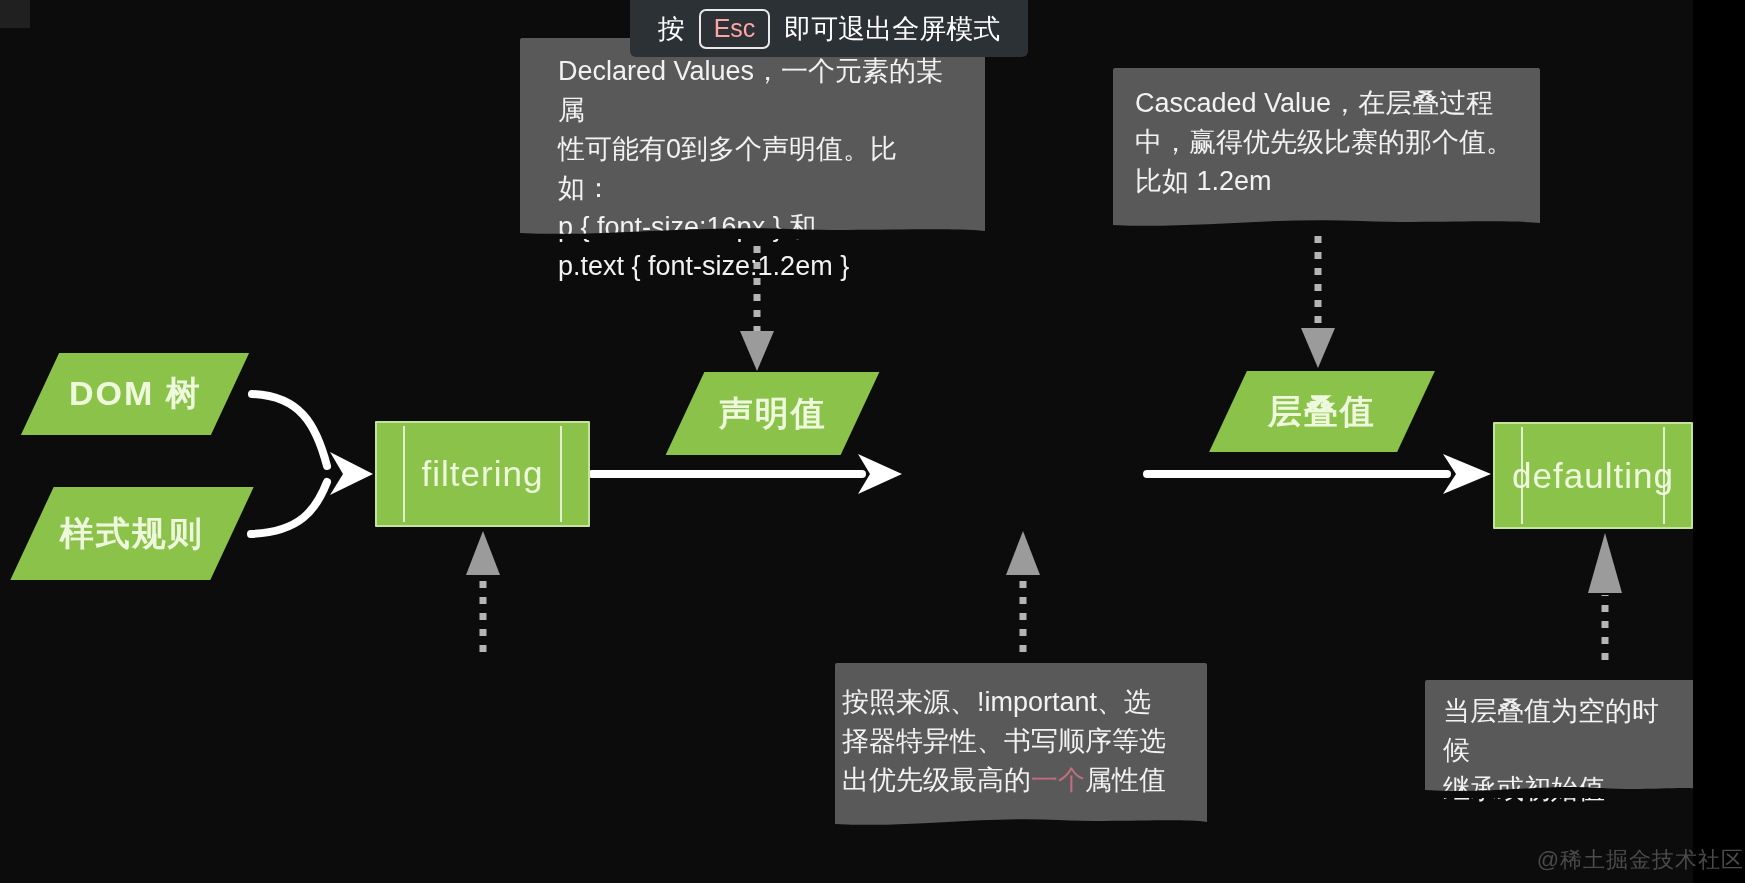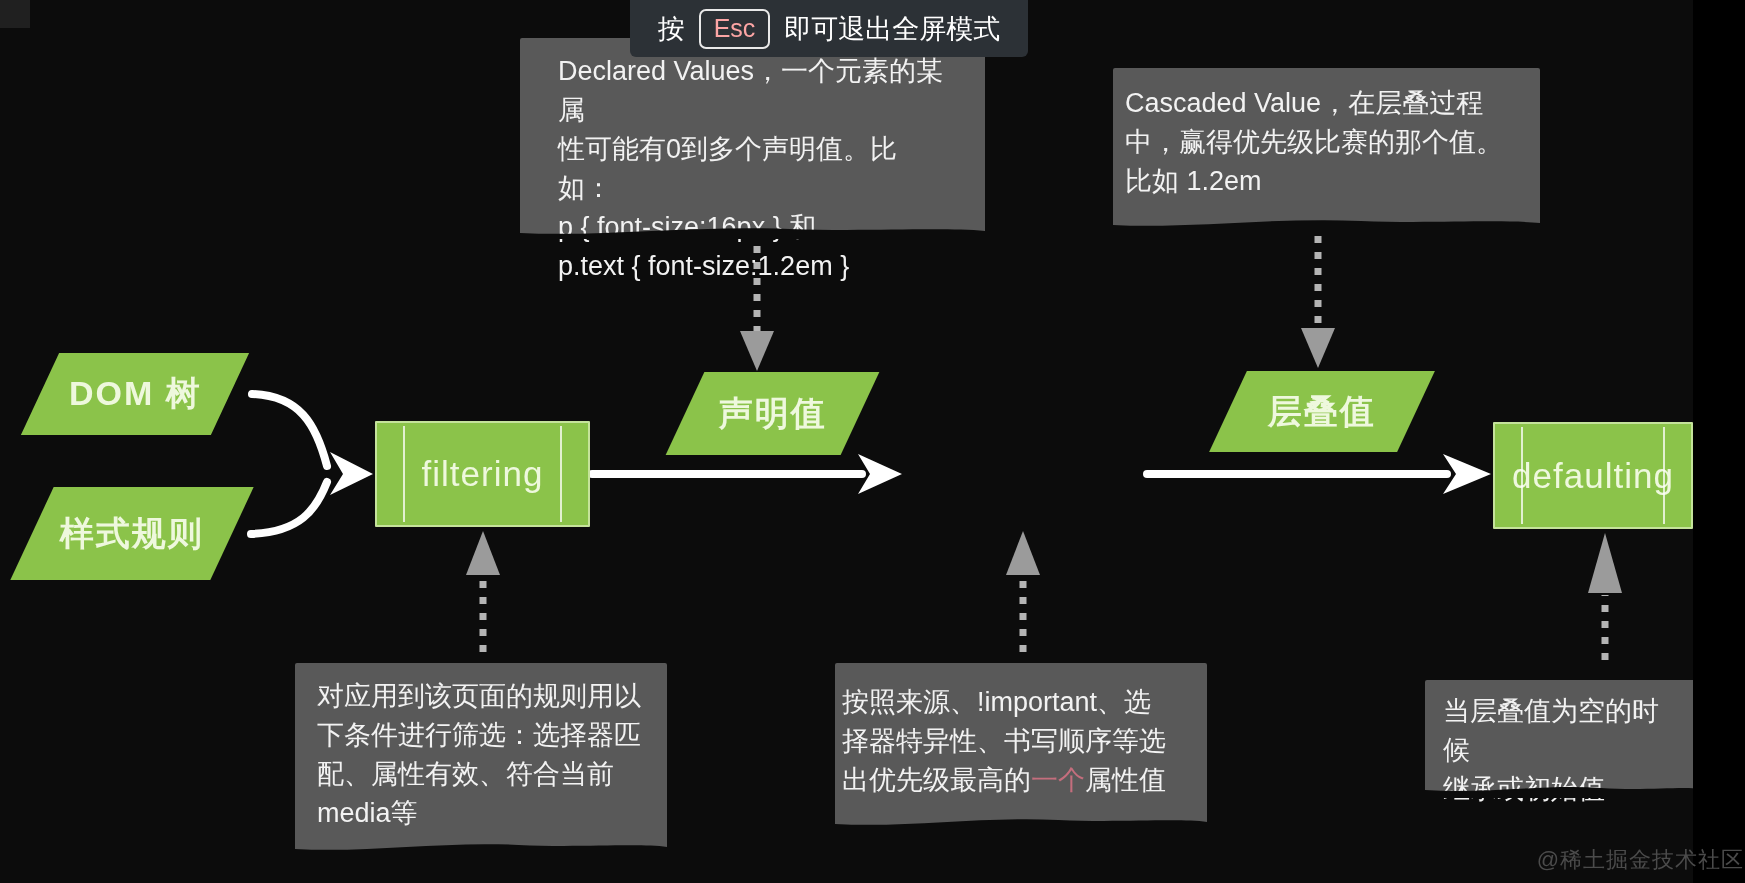--- a/index.html
+++ b/index.html
@@ -24,21 +24,21 @@
   .esc-key{display:inline-block;border:2px solid #e9e9e9;border-radius:7px;padding:2px 13px 4px;
            margin:0 14px;font-size:25px;line-height:1.2;color:#fca5a5;}
 
   
   .callout{position:absolute;background:var(--callout-bg);color:var(--callout-text);
            font-size:27px;line-height:39px;z-index:3;border-radius:2px;}
   .callout .txt{position:relative;z-index:2;}
   .wave-svg{position:absolute;left:0;bottom:-1px;width:100%;height:16px;z-index:3;display:block;}
   .wave{fill:var(--background);}
   .co-declared{left:520px;top:38px;width:465px;height:200px;padding:14px 38px;}
-  .co-cascaded{left:1113px;top:68px;width:427px;height:162px;padding:16px 12px;}
+  .co-cascaded{left:1113px;top:68px;width:427px;height:162px;padding:16px 22px;}
   .co-filtering{left:295px;top:663px;width:372px;height:192px;padding:14px 22px;}
   .co-cascading{left:835px;top:663px;width:372px;height:167px;padding:20px 7px;}
   .co-defaulting{left:1425px;top:680px;width:275px;height:117px;padding:12px 18px;}
   .hl{color:var(--highlight-pink);}
 
   
   .para{position:absolute;background:var(--green);transform:skewX(-25deg);
         display:flex;align-items:center;justify-content:center;z-index:4;}
   .para .lbl{transform:skewX(25deg);color:var(--node-text);font-size:34px;font-weight:600;
              letter-spacing:2px;white-space:nowrap;}
@@ -120,29 +120,20 @@
 
   <div class="callout co-cascaded">
     <div class="txt">Cascaded Value，在层叠过程</div>
     <div class="txt">中，赢得优先级比赛的那个值。</div>
     <div class="txt">比如 1.2em</div>
     <svg class="wave-svg" viewBox="0 0 100 16" preserveAspectRatio="none">
         <path class="wave" d="M0,16 L0,10 C18,14 38,2 58,6 C74,9 90,4 100,8 L100,16 Z"></path>
       </svg>
   </div>
 
-  <div class="callout co-filtering">
-    <div class="txt">对应用到该页面的规则用以</div>
-    <div class="txt">下条件进行筛选：选择器匹</div>
-    <div class="txt">配、属性有效、符合当前</div>
-    <div class="txt">media等</div>
-    <svg class="wave-svg" viewBox="0 0 100 16" preserveAspectRatio="none">
-        <path class="wave" d="M0,16 L0,9 C20,13 40,1 60,5 C76,8 92,3 100,7 L100,16 Z"></path>
-      </svg>
-  </div>
 
   <div class="callout co-cascading">
     <div class="txt">按照来源、!important、选</div>
     <div class="txt">择器特异性、书写顺序等选</div>
     <div class="txt"><span>出优先级最高的</span><span class="hl">一个</span><span>属性值</span></div>
     <svg class="wave-svg" viewBox="0 0 100 16" preserveAspectRatio="none">
         <path class="wave" d="M0,16 L0,9 C20,13 40,1 60,5 C76,8 92,3 100,7 L100,16 Z"></path>
       </svg>
   </div>
 

